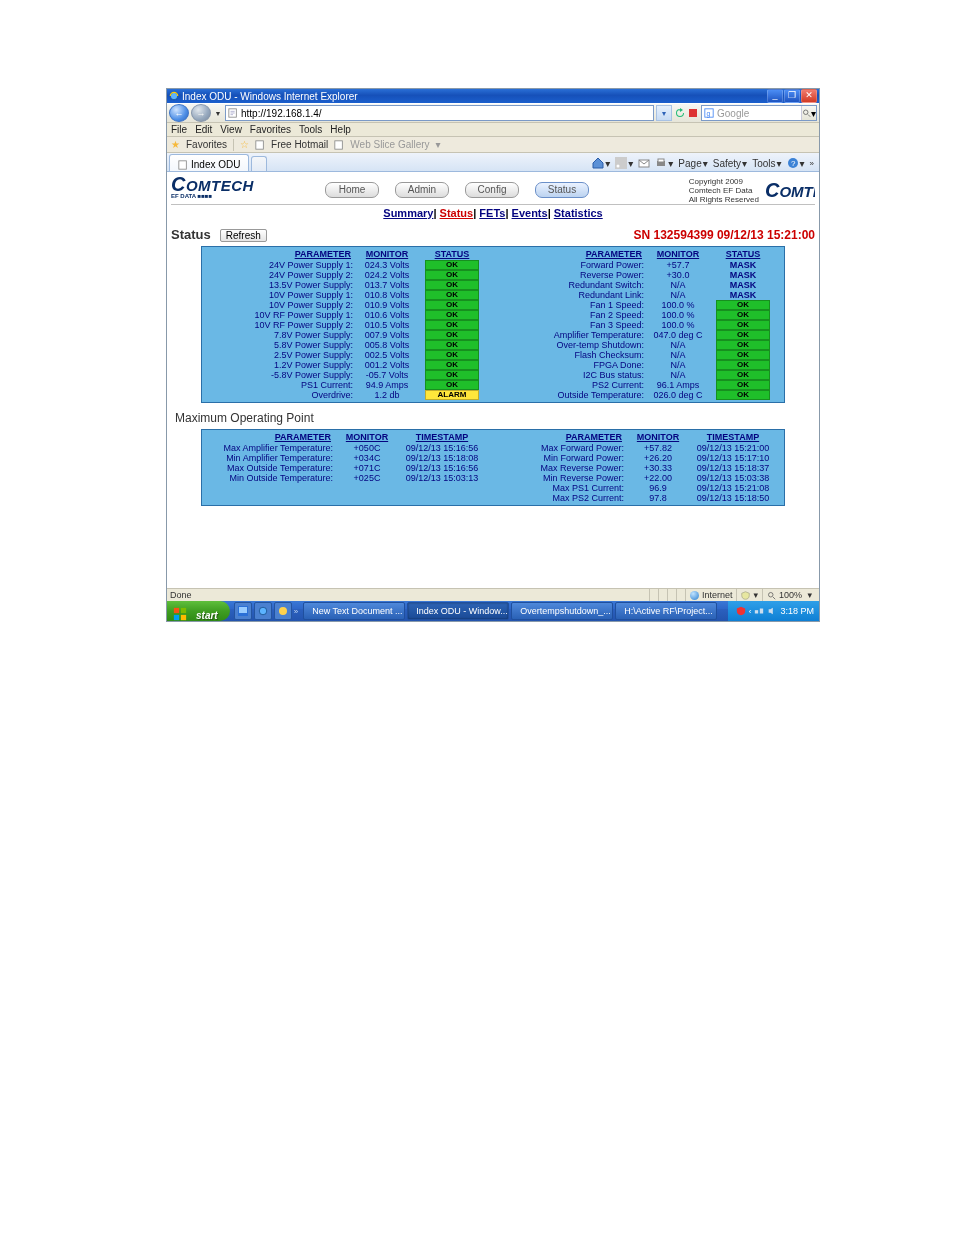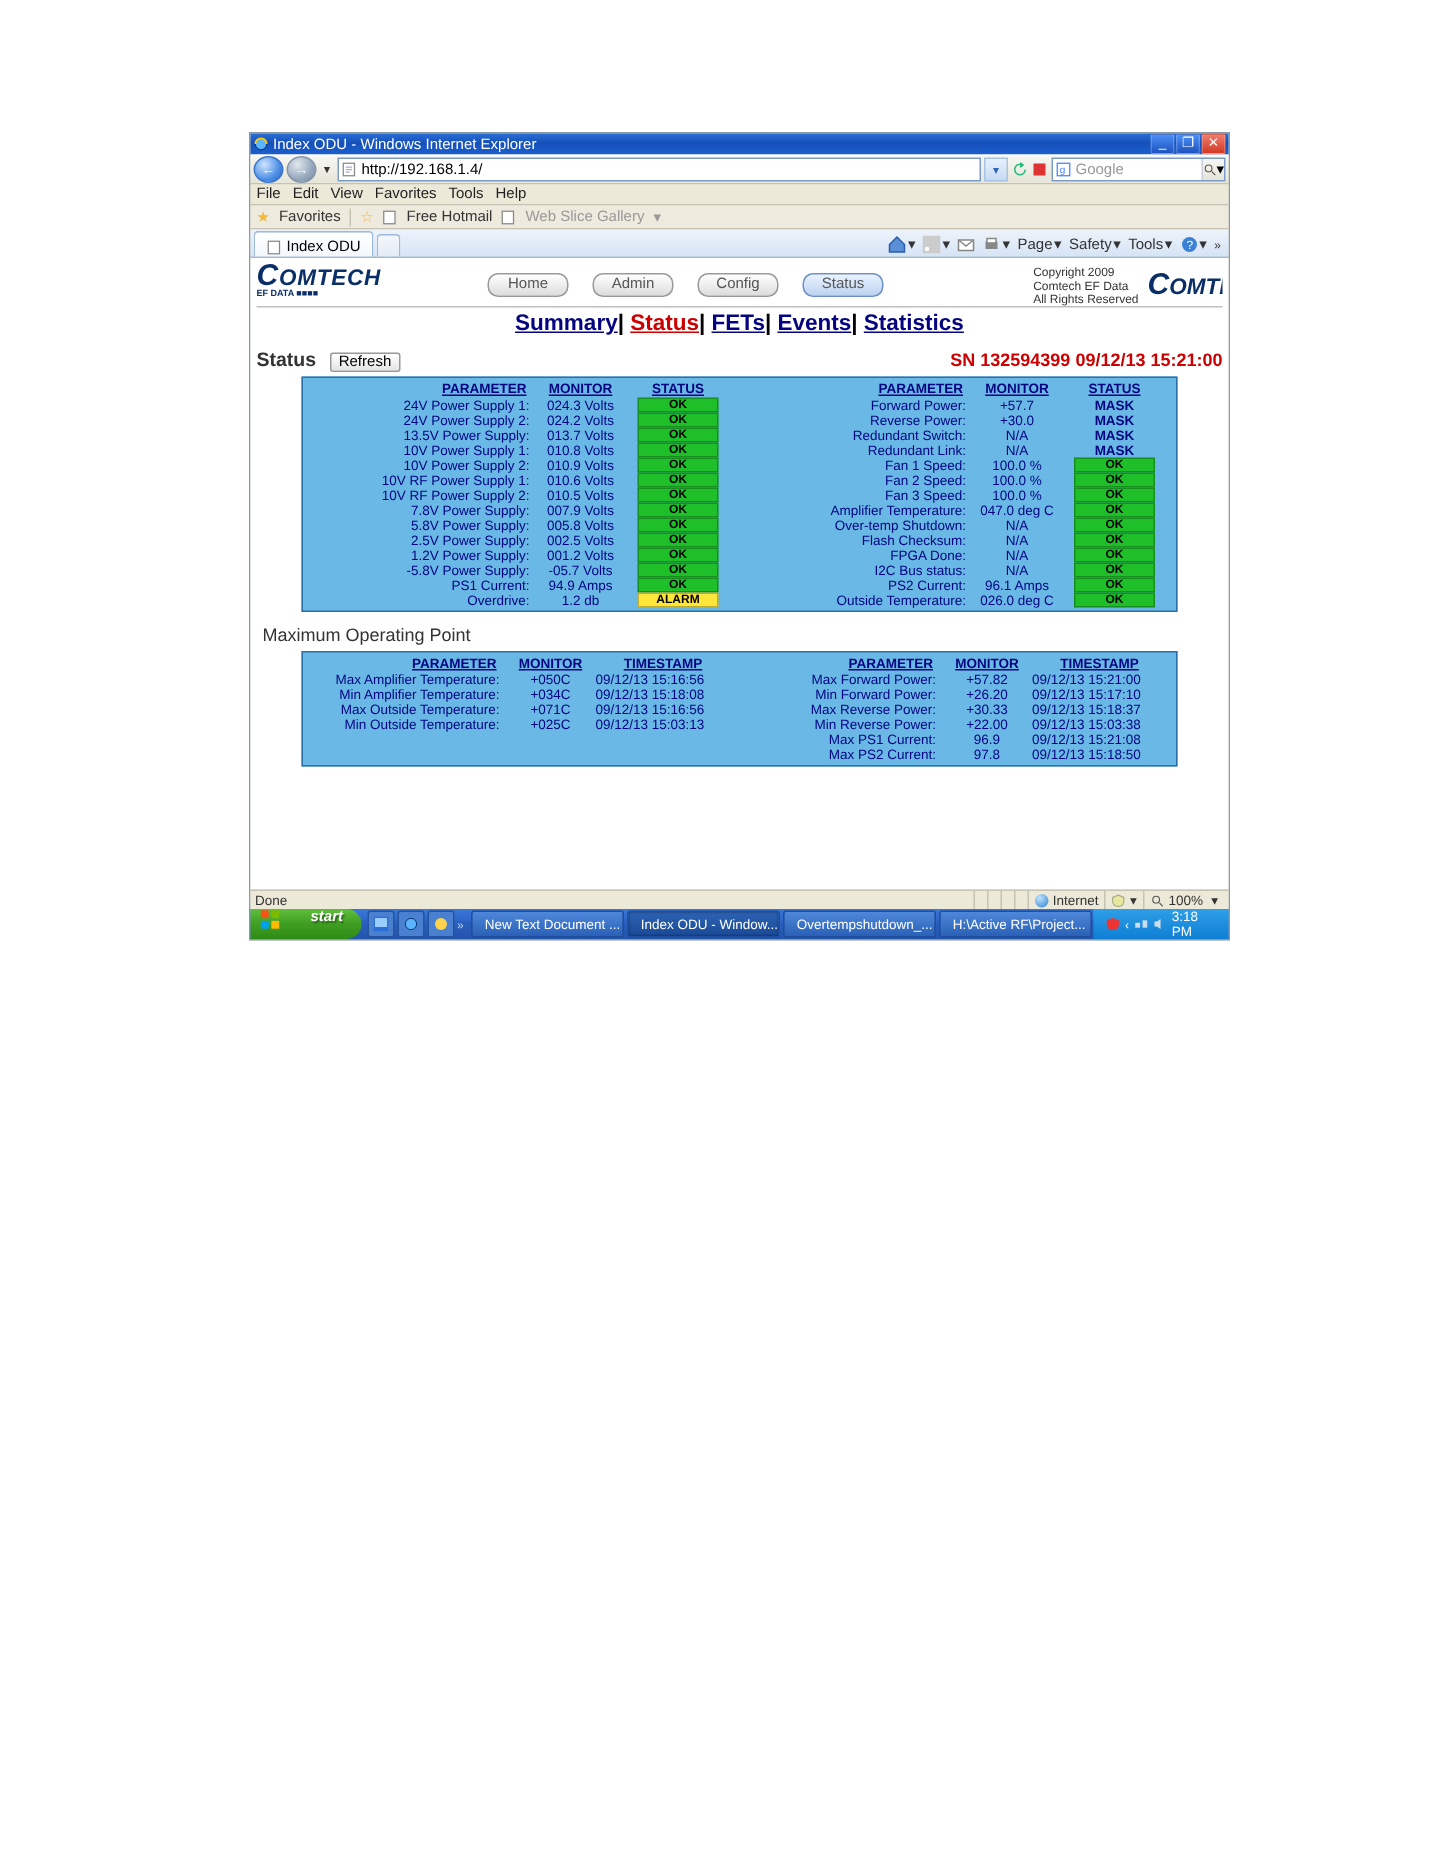--- a/index.html
+++ b/index.html
@@ -226,21 +226,21 @@
     width:50px;
     overflow:hidden;
     font-style:italic;
     font-weight:bold;
     font-size:15px;
     color:#0a2e67;
     white-space:nowrap;
   }
   .subnav {
     text-align:center;
-    font-size:15px;
+    font-size:11px;
     padding:2px 0 6px 0;
   }
   .subnav a { color:#c00; font-weight:bold; text-decoration:underline; }
   .subnav a.active { color:#c00; }
   .subnav .plain { color:#040480; text-decoration:underline; font-weight:bold; }
   .subnav-sep { color:#000; font-weight:bold; }
 
   .section-head {
     display:flex;
     align-items:center;
@@ -307,21 +307,21 @@
 
   .mop-head {
     font-weight:normal;
     font-size:12px;
     color:#333;
     padding: 6px 0 2px 4px;
   }
 
   
   .ph3b { width:90px; text-align:center;}
-  .c3b  { width:90px; }
+  .c3b  { width:90px; text-align:center; }
 
   .content-fill { height:80px; }
 
   .ie-status {
     background:#ece9d8;
     border-top:1px solid #c6c3b3;
     height:12px;
     display:flex;
     align-items:center;
     font-size:9px;
@@ -338,21 +338,21 @@
     display:flex;
     align-items:center;
     font-size:10px;
     color:#fff;
   }
   .startbtn {
     height:20px;
     padding:0 12px 0 6px;
     background:linear-gradient(to bottom,#5fbf3c 0%,#3f9e22 50%,#2f8b15 100%);
     border-radius:0 10px 10px 0;
-    display:flex;align-items:flex-start;gap:20px;
+    display:flex;align-items:flex-end;gap:9px;
     font-style:italic;font-weight:bold;
     text-shadow:1px 1px 1px #0006;
   }
   .ql { display:flex; gap:2px; padding:0 4px; }
   .ql .qi { width:16px;height:16px; background:#4a80d0; border:1px solid #2454a0; border-radius:2px; display:flex;align-items:center;justify-content:center;}
   .taskbtn {
     height:16px;
     margin:0 1px;
     border:1px solid #1f4f9e;
     border-radius:2px;

